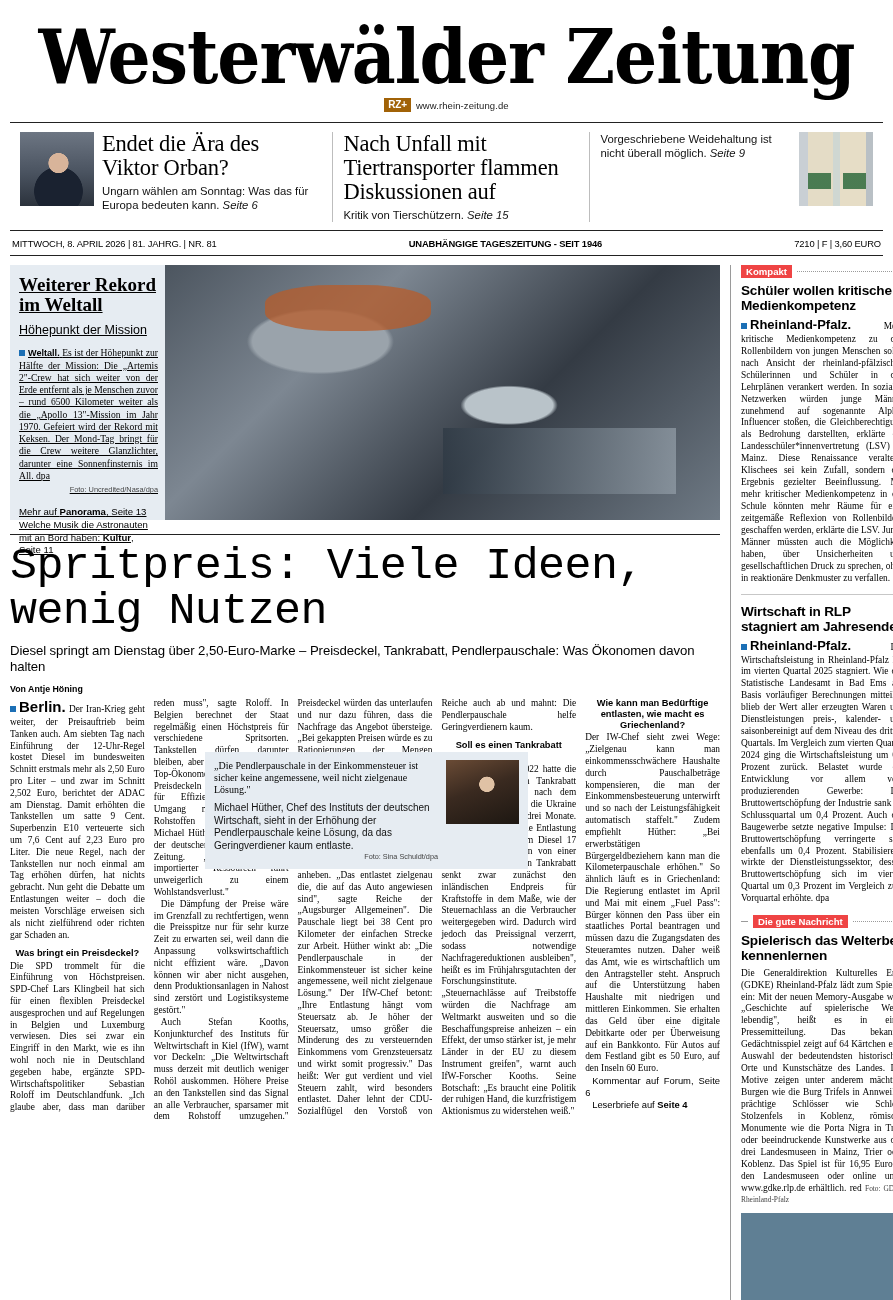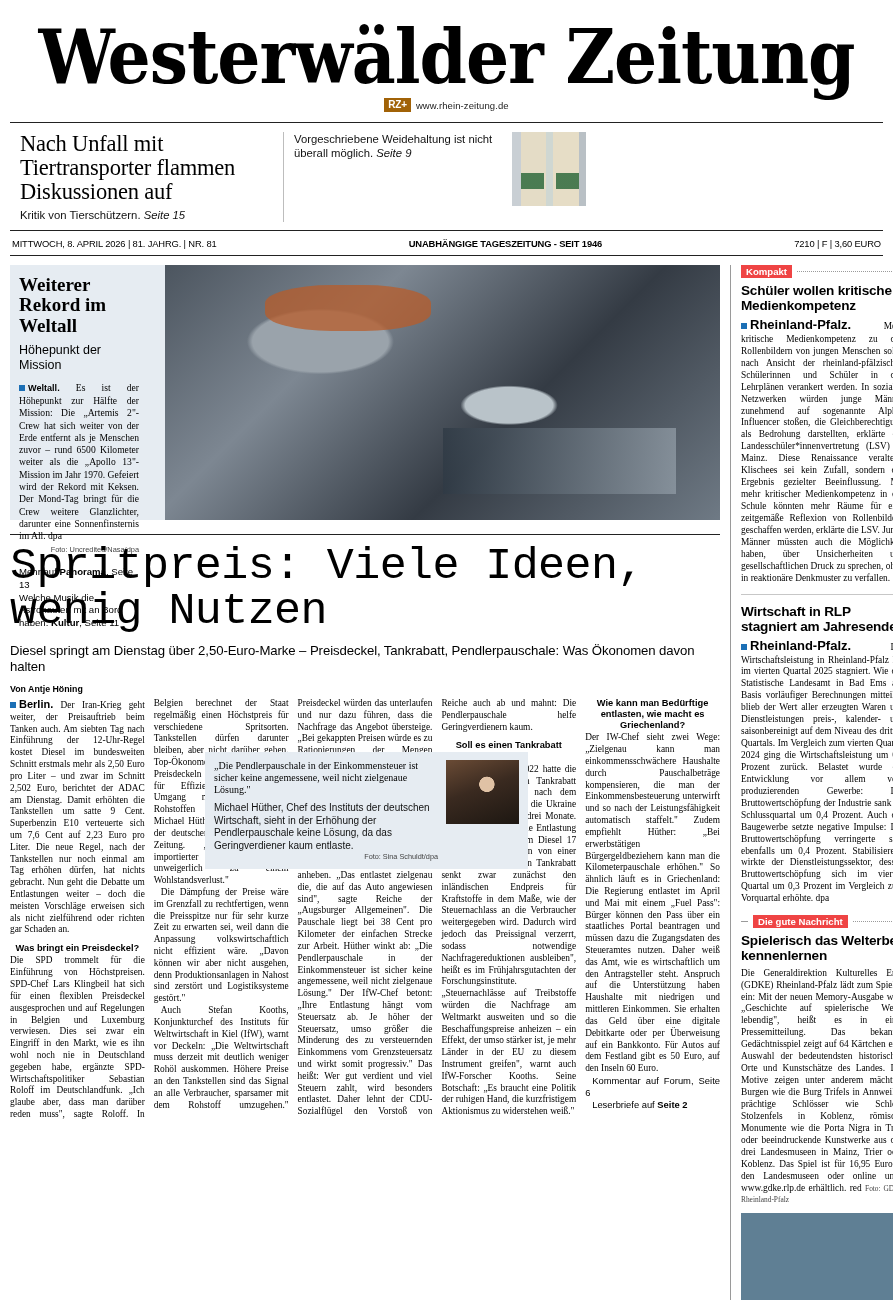--- a/index.html
+++ b/index.html
@@ -41,21 +41,21 @@
   .datestrip .mid{font-weight:bold;}
   .datestrip .right{font-weight:normal;}
 
   
   .grid{display:flex;margin-top:9px;}
   .colL{width:710px;flex:0 0 710px;}
   .colR{width:163px;flex:0 0 163px;margin-left:10px;border-left:1px solid #9a9a9a;padding-left:10px;}
 
   
   .space{display:flex;gap:0;}
-  .space-side{width:155px;flex:0 0 155px;background:#e6ecf2;padding:10px 26px 10px 9px;box-sizing:border-box;}
+  .space-side{width:155px;flex:0 0 155px;background:#e6ecf2;padding:10px 7px 10px 9px;box-sizing:border-box;text-decoration:underline;}
   .space-side h3{font-family:"Liberation Serif",serif;font-size:19px;font-weight:bold;line-height:1.08;margin:0 0 7px;}
   .space-side .sub{font-size:12.5px;line-height:1.2;margin:0 0 9px;}
   .space-side .body{font-family:"Liberation Serif",serif;font-size:9.6px;line-height:1.28;text-align:justify;margin:0;}
   .space-side .body b{font-family:"Liberation Sans",sans-serif;font-size:9.1px;}
   .sq{display:inline-block;width:6px;height:6px;background:#1c6fb5;margin-right:3px;}
   .credit{font-size:7.4px;color:#444;text-align:right;margin-top:3px;}
   .space-side .more{font-size:9.6px;line-height:1.32;margin-top:12px;}
   .space-side .more b{font-weight:bold;}
   .space-photo{flex:1;background:#2b3138;position:relative;overflow:hidden;}
 
@@ -64,21 +64,21 @@
   h1.main{font-family:Liberation Mono, monospace;font-weight:normal;font-size:45px;line-height:1.0;margin:0 0 9px;letter-spacing:-.6px;}
   .deck{font-size:13.2px;line-height:1.25;margin:0 0 8px;letter-spacing:-.1px;}
   .byline{font-size:8.8px;font-weight:bold;margin:0 0 4px;}
 
   .cols5{column-count:5;column-gap:9px;column-rule:none;font-family:"Liberation Serif",serif;
          font-size:9.35px;line-height:1.265;text-align:justify;hyphens:auto;}
   .cols5 p{margin:0 0 0;text-indent:0;}
   .cols5 p + p{text-indent:7px;}
   .cols5 h4{font-family:"Liberation Sans",sans-serif;font-size:9.3px;font-weight:bold;margin:7px 0 1px;
             line-height:1.2;text-align:center;break-after:avoid;}
-  .cols5 .lead b{font-family:"Liberation Sans",sans-serif;font-size:11px;}
+  .cols5 .lead b{font-family:"Liberation Sans",sans-serif;font-size:15px;}
 
   
   .quotebox{background:#e6ecf2;padding:8px 9px;box-sizing:border-box;display:flex;gap:8px;
             position:absolute;left:205px;top:752px;width:323px;}
   .quotebox .qt{flex:1;}
   .quotebox .qtext{font-family:"Liberation Serif",serif;font-size:10px;line-height:1.2;margin:0 0 6px;}
   .quotebox .qattr{font-size:10px;line-height:1.26;margin:0;color:#111;}
   .quotebox .qcredit{font-size:7.3px;color:#444;text-align:right;}
   .qphoto{width:73px;height:64px;flex:0 0 73px;background:#3b2f2a;}
 
@@ -124,20 +124,30 @@
   <div class="masthead">
     <div class="title">Westerwälder Zeitung</div>
     <div class="rzline">
       <span class="rzbadge">RZ+</span>
       <span class="rzurl">www.rhein-zeitung.de</span>
     </div>
   </div>
 
   <div class="teasers">
 
+    <div class="teaser t1">
+      <div class="tz-img ph-orban"></div>
+      <div class="teaser-txt">
+        <h2>
+          <span>Endet die Ära des</span><br>
+          <span>Viktor Orban?</span>
+        </h2>
+        <p><span>Ungarn wählen am Sonntag: Was das für Europa bedeuten kann. </span><i>Seite 6</i></p>
+      </div>
+    </div>
 
     <div class="teaser t2">
       <div class="teaser-txt">
         <h2>
           <span>Nach Unfall mit</span><br>
           <span>Tiertransporter flammen</span><br>
           <span>Diskussionen auf</span>
         </h2>
         <p><span>Kritik von Tierschützern. </span><i>Seite 15</i></p>
       </div>
@@ -193,21 +203,21 @@
           <p>Die SPD trommelt für die Einführung von Höchstpreisen. SPD-Chef Lars Klingbeil hat sich für einen flexiblen Preisdeckel ausgesprochen und auf Regelungen in Belgien und Luxemburg verwiesen. Dies sei zwar ein Eingriff in den Markt, wie es ihn wohl noch nie in Deutschland gegeben habe, ergänzte SPD-Wirtschaftspolitiker Sebastian Roloff im Deutschlandfunk. „Ich glaube aber, dass man darüber reden muss", sagte Roloff. In Belgien berechnet der Staat regelmäßig einen Höchstpreis für verschiedene Spritsorten. Tankstellen dürfen darunter bleiben, aber nicht darüber gehen. Top-Ökonomen lehnen das ab. „Mit Preisdeckeln würden die Anreize für Effizienzsteigerungen im Umgang mit den fossilen Rohstoffen gemindert", sagt Michael Hüther, Chef des Instituts der deutschen Wirtschaft, unserer Zeitung. „Eine Verteuerung importierter Ressourcen führt unweigerlich zu einem Wohlstandsverlust."</p>
           <p>Die Dämpfung der Preise wäre im Grenzfall zu rechtfertigen, wenn die Preisspitze nur für sehr kurze Zeit zu erwarten sei, weil dann die Anpassung volkswirtschaftlich nicht effizient wäre. „Davon können wir aber nicht ausgehen, denn Produktionsanlagen in Nahost sind zerstört und Logistiksysteme gestört."</p>
           <p>Auch Stefan Kooths, Konjunkturchef des Instituts für Weltwirtschaft in Kiel (IfW), warnt vor Deckeln: „Die Weltwirtschaft muss derzeit mit deutlich weniger Rohöl auskommen. Höhere Preise an den Tankstellen sind das Signal an alle Verbraucher, sparsamer mit dem Rohstoff umzugehen." Preisdeckel würden das unterlaufen und nur dazu führen, dass die Nachfrage das Angebot übersteige. „Bei gekappten Preisen würde es zu Rationierungen der Mengen kommen müssen – angefangen bei langen Schlangen vor den Zapfsäulen bis hin zu staatlichen Verbrauchsverboten", so Kooths.</p>
           <h4>Was bringt eine höhere Pendlerpauschale?</h4>
           <p>Bundeswirtschaftsministerin Katherina Reiche (CDU) will die Pendlerpauschale vorübergehend anheben. „Das entlastet zielgenau die, die auf das Auto angewiesen sind", sagte Reiche der „Augsburger Allgemeinen". Die Pauschale liegt bei 38 Cent pro Kilometer der einfachen Strecke zur Arbeit. Hüther winkt ab: „Die Pendlerpauschale in der Einkommensteuer ist sicher keine angemessene, weil nicht zielgenaue Lösung." Der IfW-Chef betont: „Ihre Entlastung hängt vom Steuersatz ab. Je höher der Steuersatz, umso größer die Minderung des zu versteuernden Einkommens vom Grenzsteuersatz und wirkt somit progressiv." Das heißt: Wer gut verdient und viel Steuern zahlt, wird besonders entlastet. Daher lehnt der CDU-Sozialflügel den Vorstoß von Reiche auch ab und mahnt: Die Pendlerpauschale helfe Geringverdienern kaum.</p>
           <h4>Soll es einen Tankrabatt geben?</h4>
           <p>In der Energiekrise 2022 hatte die Ampelregierung einen Tankrabatt gewährt. Sie senkte nach dem Angriff Russlands auf die Ukraine die Energiesteuer für drei Monate. Beim Benzin betrug die Entlastung 35 Cent je Liter, beim Diesel 17 Cent. Ökonomen raten von einer Wiederholung ab. „Ein Tankrabatt senkt zwar zunächst den inländischen Endpreis für Kraftstoffe in dem Maße, wie der Steuernachlass an die Verbraucher weitergegeben wird. Dadurch wird jedoch das Preissignal verzerrt, sodass notwendige Nachfragereduktionen ausbleiben", heißt es im Frühjahrsgutachten der Forschungsinstitute. „Steuernachlässe auf Treibstoffe würden die Nachfrage am Weltmarkt ausweiten und so die Beschaffungspreise anheizen – ein Effekt, der umso stärker ist, je mehr Länder in der EU zu diesem Instrument greifen", warnt auch IfW-Forscher Kooths. Seine Botschaft: „Es braucht eine Politik der ruhigen Hand, die kurzfristigem Aktionismus zu widerstehen weiß."</p>
           <h4>Wie kann man Bedürftige entlasten, wie macht es Griechenland?</h4>
           <p>Der IW-Chef sieht zwei Wege: „Zielgenau kann man einkommensschwächere Haushalte durch Pauschalbeträge kompensieren, die man der Einkommensbesteuerung unterwirft und so nach der Leistungsfähigkeit automatisch staffelt." Zudem empfiehlt Hüther: „Bei erwerbstätigen Bürgergeldbeziehern kann man die Kilometerpauschale erhöhen." So ähnlich läuft es in Griechenland: Die Regierung entlastet im April und Mai mit einem „Fuel Pass": Bürger können den Pass über ein staatliches Portal beantragen und müssen dazu die Zugangsdaten des Steueramtes nutzen. Daher weiß das Amt, wie es wirtschaftlich um den Antragsteller steht. Anspruch auf die Unterstützung haben Haushalte mit niedrigen und mittleren Einkommen. Sie erhalten das Geld über eine digitale Debitkarte oder per Überweisung auf ein Bankkonto. Für Autos auf dem Festland gibt es 50 Euro, auf den Inseln 60 Euro.</p>
           <p class="tip">Kommentar auf Forum, Seite 6</p>
-          <p class="tip"><span>Leserbriefe auf </span><b>Seite 2</b></p>
+          <p class="tip"><span>Leserbriefe auf </span><b>Seite 4</b></p>
         </div>
       </div>
 
     </div>
 
     <div class="colR">
       <div class="kicker">
         <span class="lbl">Kompakt</span>
         <span class="dots"></span>
       </div>

